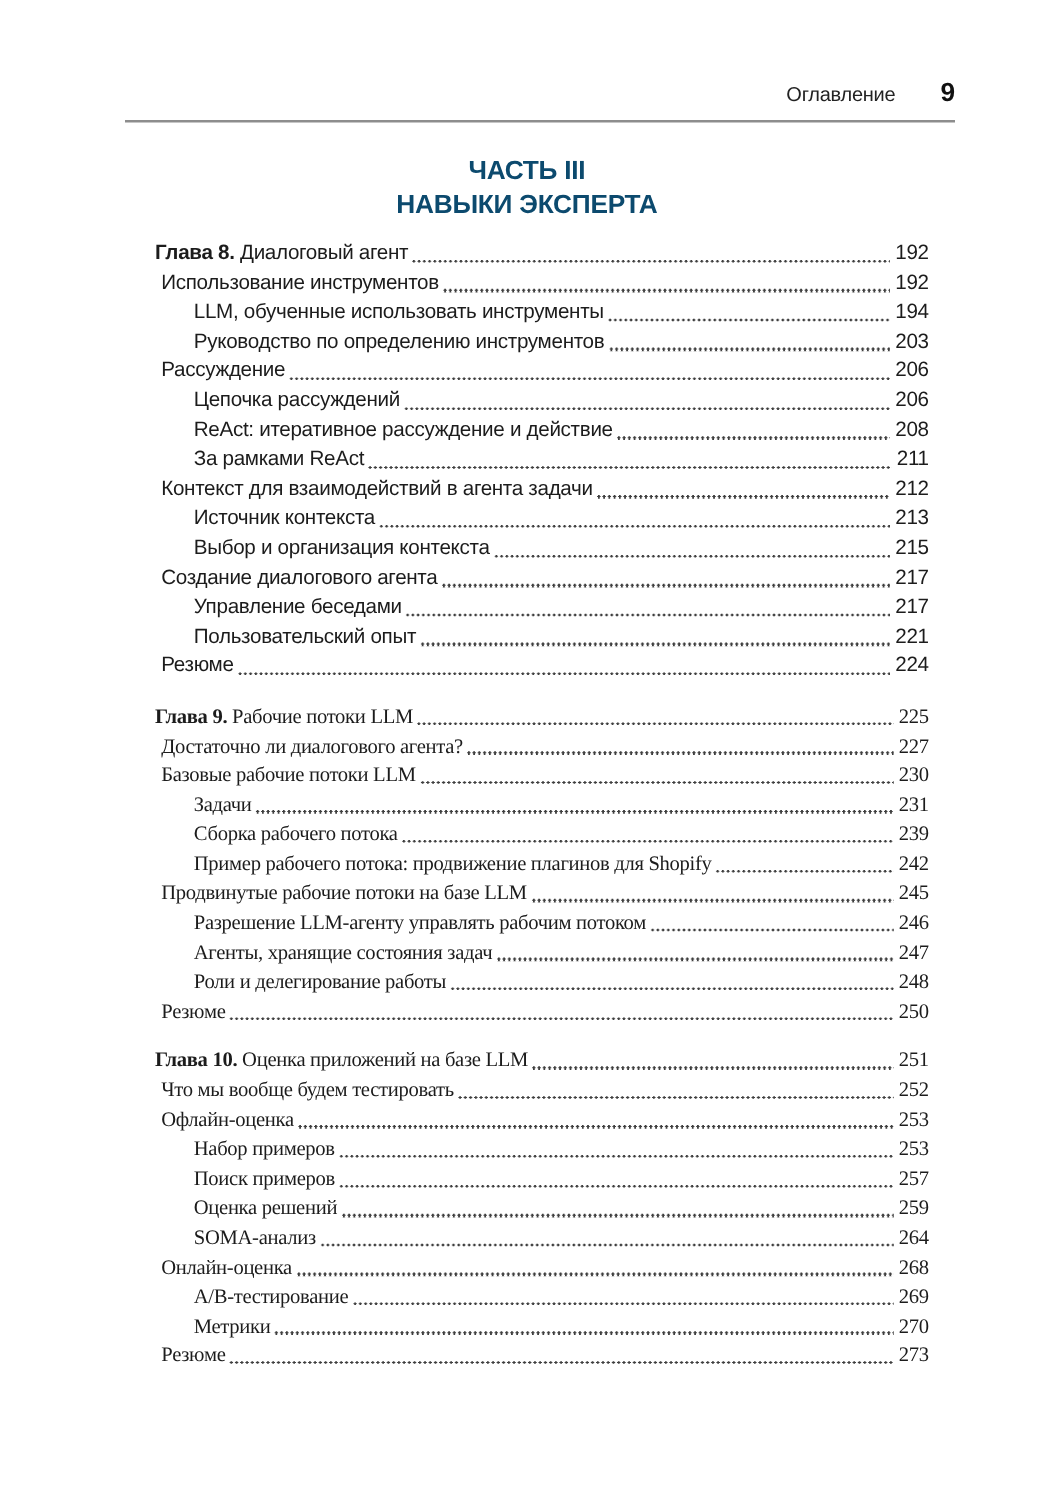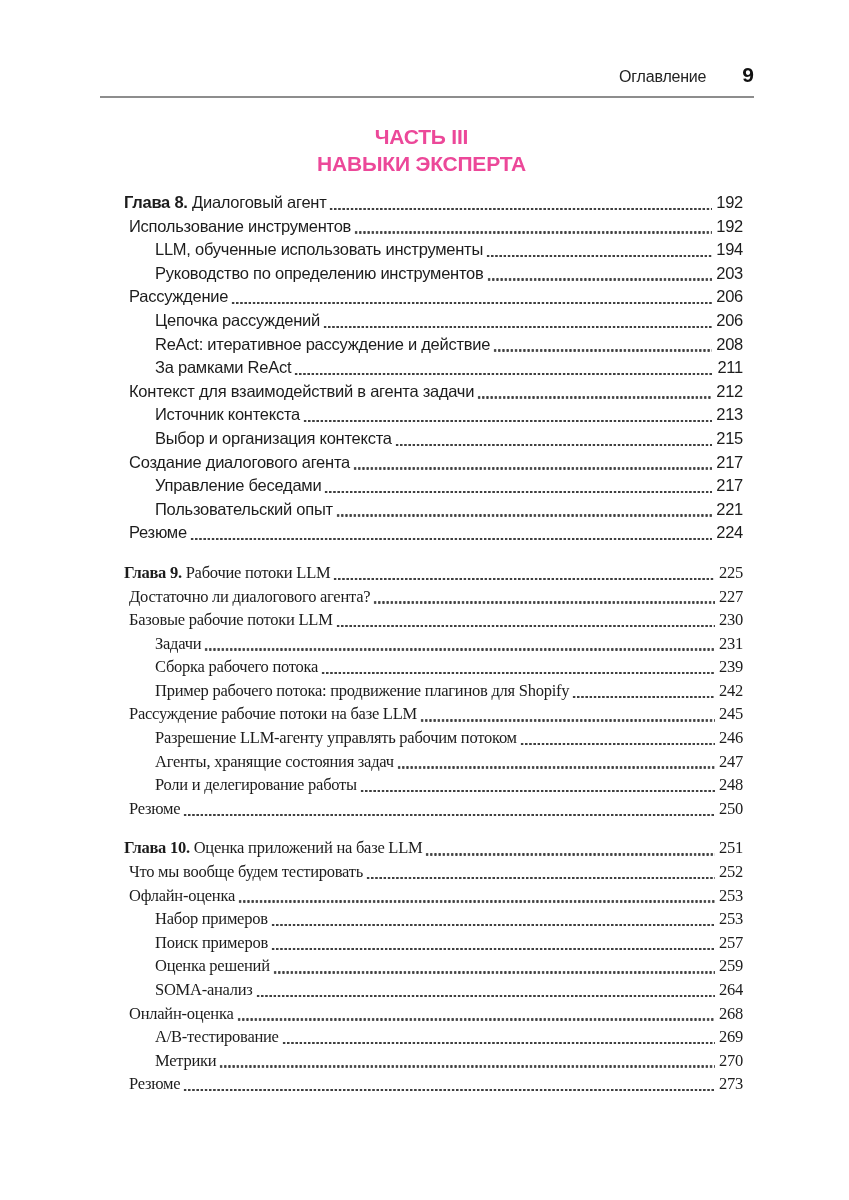--- a/index.html
+++ b/index.html
@@ -14,21 +14,21 @@
     overflow: hidden;
     font-family: "Liberation Sans", sans-serif;
     color: #1c1c1c;
     -webkit-font-smoothing: antialiased;
   }
 
   
   .page-header {
     position: absolute;
     left: 100px;
-    right: 95px;
+    right: 85px;
     top: 63px;
     display: flex;
     justify-content: flex-end;
     align-items: baseline;
     border-bottom: 2px solid #8d8d8d;
     padding-bottom: 9px;
   }
   .header-title {
     font-size: 16px;
     letter-spacing: -0.2px;
@@ -45,21 +45,21 @@
   .part-title {
     position: absolute;
     left: 100px;
     right: 106px;
     top: 123px;
     text-align: center;
     font-weight: 700;
     font-size: 21px;
     line-height: 27px;
     letter-spacing: -0.2px;
-    color: #ec4899;
+    color: #0c4a6e;
   }
 
   
   .toc {
     position: absolute;
     left: 100px;
     right: 106px;
     top: 191px;
   }
   .toc-group + .toc-group {
@@ -210,21 +210,21 @@
         <span class="toc-label">Сборка рабочего потока</span>
         <span class="leader"></span>
         <span class="toc-page">239</span>
       </div>
       <div class="toc-row level-2">
         <span class="toc-label">Пример рабочего потока: продвижение плагинов для Shopify</span>
         <span class="leader"></span>
         <span class="toc-page">242</span>
       </div>
       <div class="toc-row level-1">
-        <span class="toc-label">Рассуждение рабочие потоки на базе LLM</span>
+        <span class="toc-label">Продвинутые рабочие потоки на базе LLM</span>
         <span class="leader"></span>
         <span class="toc-page">245</span>
       </div>
       <div class="toc-row level-2">
         <span class="toc-label">Разрешение LLM-агенту управлять рабочим потоком</span>
         <span class="leader"></span>
         <span class="toc-page">246</span>
       </div>
       <div class="toc-row level-2">
         <span class="toc-label">Агенты, хранящие состояния задач</span>

